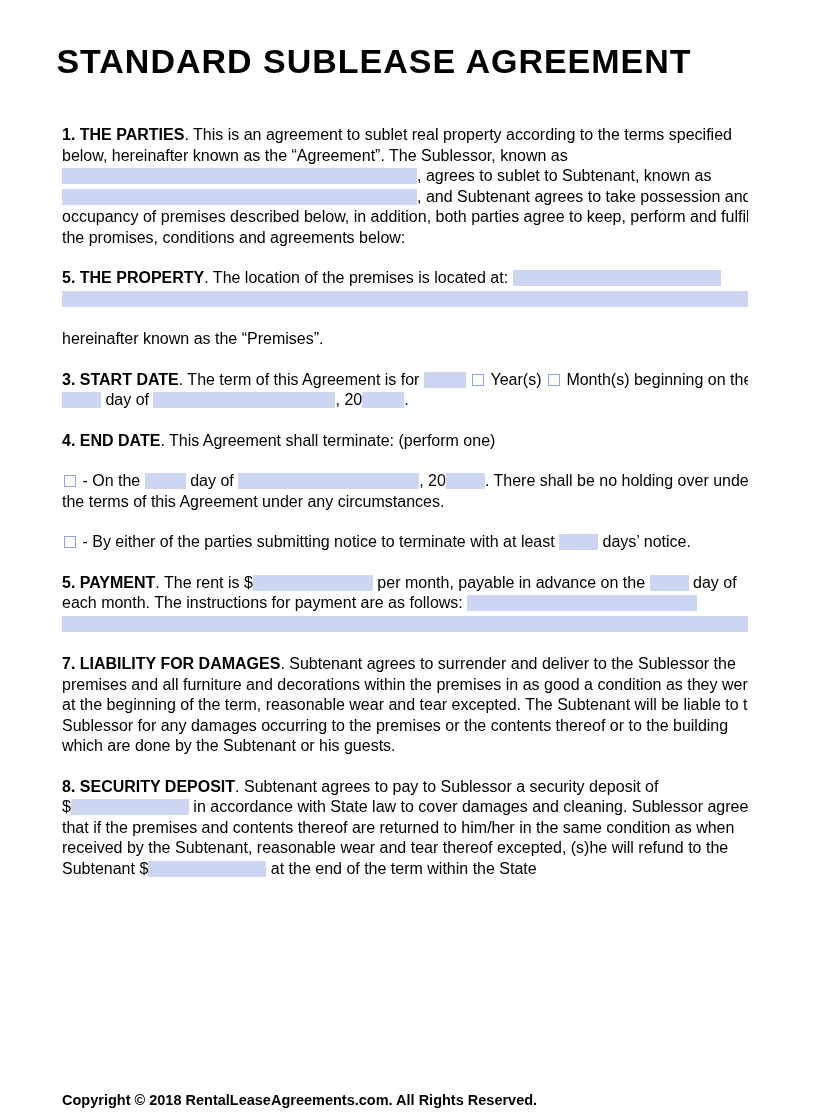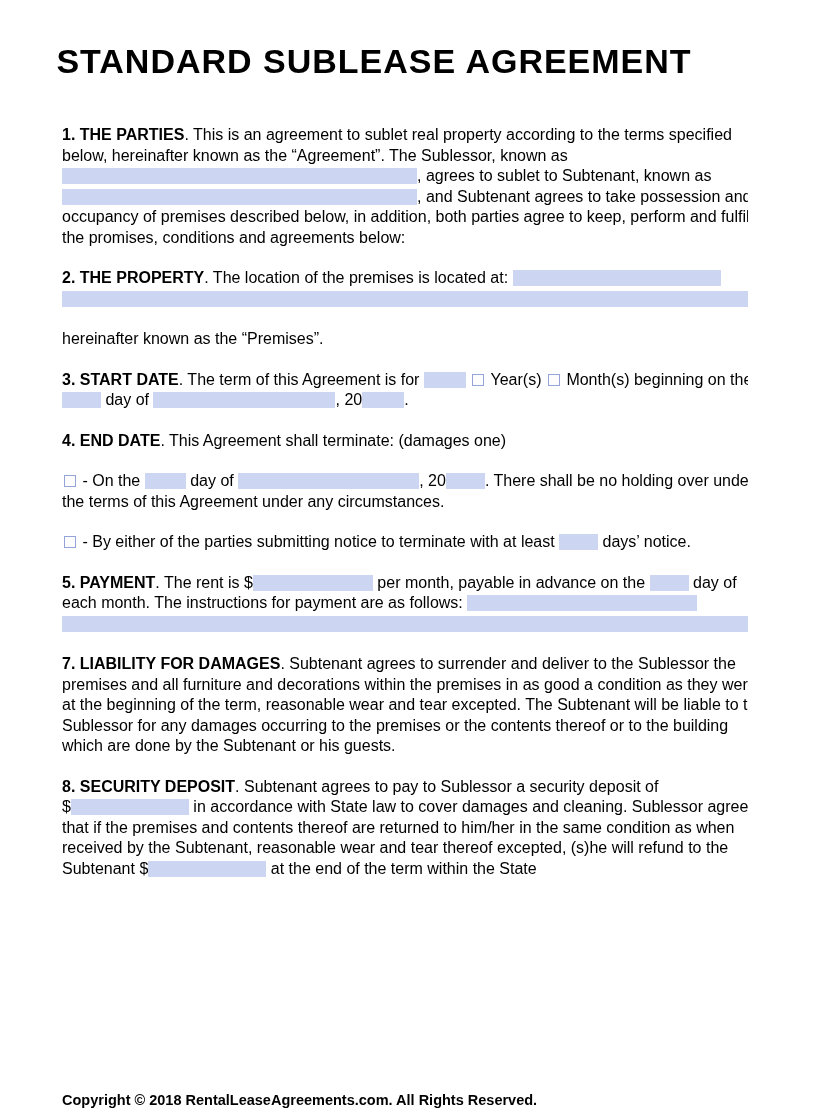--- a/index.html
+++ b/index.html
@@ -58,24 +58,24 @@
     margin-top: 28px;
   }
 </style>
 </head>
 <body>
 
 <div class="page">
   <h1 class="title">STANDARD SUBLEASE AGREEMENT</h1>
   <div class="content">
       <p class="para"><span class="b">1. THE PARTIES</span><span class="txt">. This is an agreement to sublet real property according to the terms specified below, hereinafter known as the “Agreement”. The Sublessor, known as </span><span class="field" style="width: 355px;"></span><span class="txt">, agrees to sublet to Subtenant, known as </span><span class="field" style="width: 355px;"></span><span class="txt">, and Subtenant agrees to take possession and occupancy of premises described below, in addition, both parties agree to keep, perform and fulfill the promises, conditions and agreements below:</span></p>
-      <p class="para"><span class="b">2. THE PROPERTY</span><span class="txt">. The location of the premises is located at: </span><span class="field" style="width: 208px;"></span><br><span class="field" style="width: 696px;"></span><span class="txt">.</span></p>
+      <p class="para"><span class="b">5. THE PROPERTY</span><span class="txt">. The location of the premises is located at: </span><span class="field" style="width: 208px;"></span><br><span class="field" style="width: 696px;"></span><span class="txt">.</span></p>
       <p class="para"><span class="txt">hereinafter known as the “Premises”.</span></p>
       <p class="para"><span class="b">3. START DATE</span><span class="txt">. The term of this Agreement is for </span><span class="field" style="width: 42px;"></span><span class="txt"> </span><span class="checkbox"></span><span class="txt"> Year(s) </span><span class="checkbox"></span><span class="txt"> Month(s) beginning on the </span><span class="field" style="width: 39px;"></span><span class="txt"> day of </span><span class="field" style="width: 182px;"></span><span class="txt">, 20</span><span class="field" style="width: 42px;"></span><span class="txt">.</span></p>
-      <p class="para"><span class="b">4. END DATE</span><span class="txt">. This Agreement shall terminate: (damages one)</span></p>
+      <p class="para"><span class="b">4. END DATE</span><span class="txt">. This Agreement shall terminate: (perform one)</span></p>
       <p class="para"><span class="checkbox"></span><span class="txt"> - On the </span><span class="field" style="width: 41px;"></span><span class="txt"> day of </span><span class="field" style="width: 181px;"></span><span class="txt">, 20</span><span class="field" style="width: 39px;"></span><span class="txt">. There shall be no holding over under the terms of this Agreement under any circumstances.</span></p>
       <p class="para"><span class="checkbox"></span><span class="txt"> - By either of the parties submitting notice to terminate with at least </span><span class="field" style="width: 39px;"></span><span class="txt"> days’ notice.</span></p>
       <p class="para"><span class="b">5. PAYMENT</span><span class="txt">. The rent is </span><span class="nowrap">$<span class="field" style="width: 120px;"></span></span><span class="txt"> per month, payable in advance on the </span><span class="field" style="width: 39px;"></span><span class="txt"> day of each month. The instructions for payment are as follows: </span><span class="field" style="width: 230px;"></span><br><span class="field" style="width: 696px;"></span><span class="txt">.</span></p>
       <p class="para"><span class="b">7. LIABILITY FOR DAMAGES</span><span class="txt">. Subtenant agrees to surrender and deliver to the Sublessor the premises and all furniture and decorations within the premises in as good a condition as they were at the beginning of the term, reasonable wear and tear excepted. The Subtenant will be liable to the Sublessor for any damages occurring to the premises or the contents thereof or to the building which are done by the Subtenant or his guests.</span></p>
       <p class="para"><span class="b">8. SECURITY DEPOSIT</span><span class="txt">. Subtenant agrees to pay to Sublessor a security deposit of </span><span class="nowrap">$<span class="field" style="width: 118px;"></span></span><span class="txt"> in accordance with State law to cover damages and cleaning. Sublessor agrees that if the premises and contents thereof are returned to him/her in the same condition as when received by the Subtenant, reasonable wear and tear thereof excepted, (s)he will refund to the Subtenant </span><span class="nowrap">$<span class="field" style="width: 118px;"></span></span><span class="txt"> at the end of the term within the State</span></p>
     </div>
   <div class="footer">Copyright © 2018 RentalLeaseAgreements.com. All Rights Reserved.</div>
 </div>
 
 </body></html>

